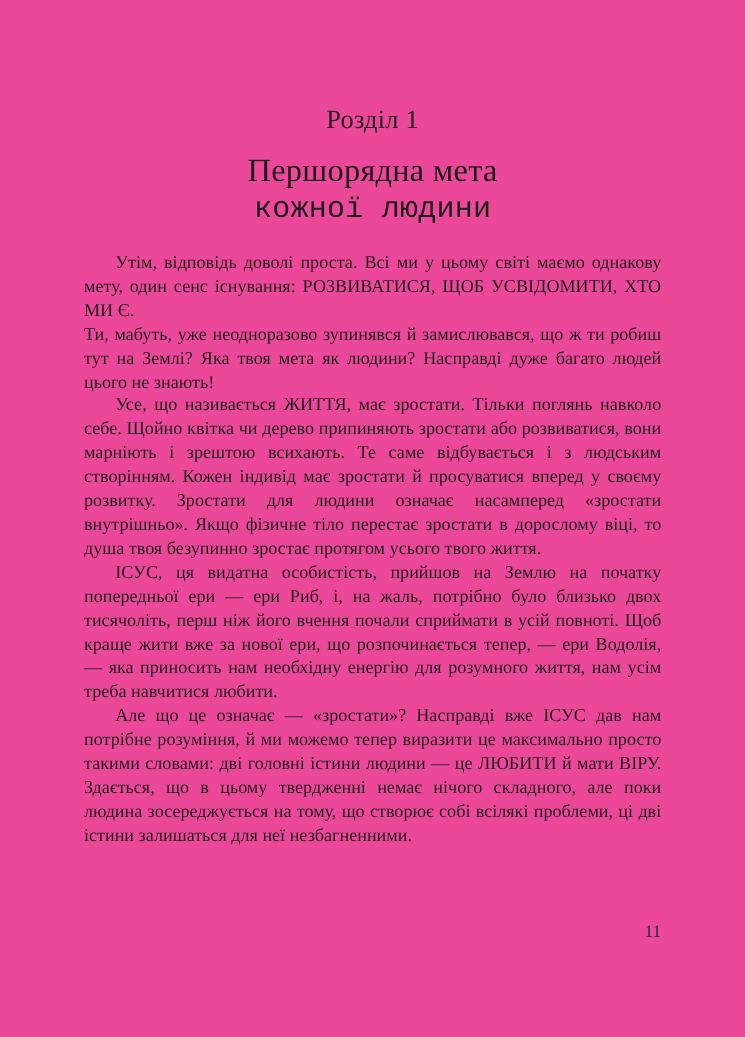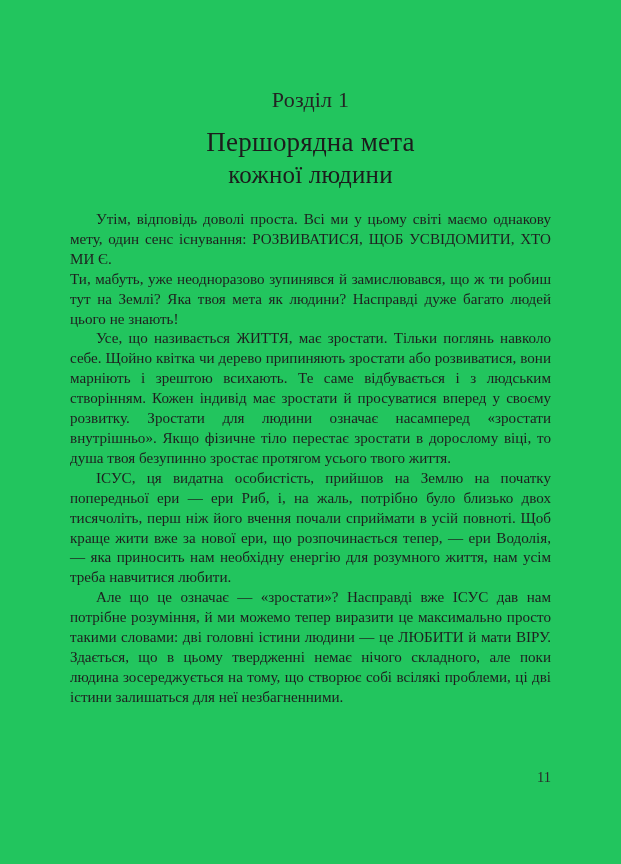--- a/index.html
+++ b/index.html
@@ -14,21 +14,21 @@
     height: 864px;
     position: relative;
     font-family: "Liberation Serif", "DejaVu Serif", serif;
     color: #1a1a1a;
     overflow: hidden;
   }
 
   .page {
     position: absolute;
     inset: 0;
-    background: #22c55e;
+    background: #ec4899;
   }
 
   
   .chapter-head {
     position: absolute;
     left: 0;
     right: 0;
     top: 86px;
     text-align: center;
   }
@@ -54,20 +54,21 @@
     line-height: 33px;
     letter-spacing: 0.2px;
     margin-top: 4px;
   }
 
   .chapter-title-line2 {
     display: block;
     font-size: 25px;
     line-height: 31px;
     letter-spacing: 0.2px;
+    font-family: Liberation Mono, monospace;
   }
 
   
   .body-column {
     position: absolute;
     left: 70px;
     top: 210px;
     width: 481px;
   }
 

